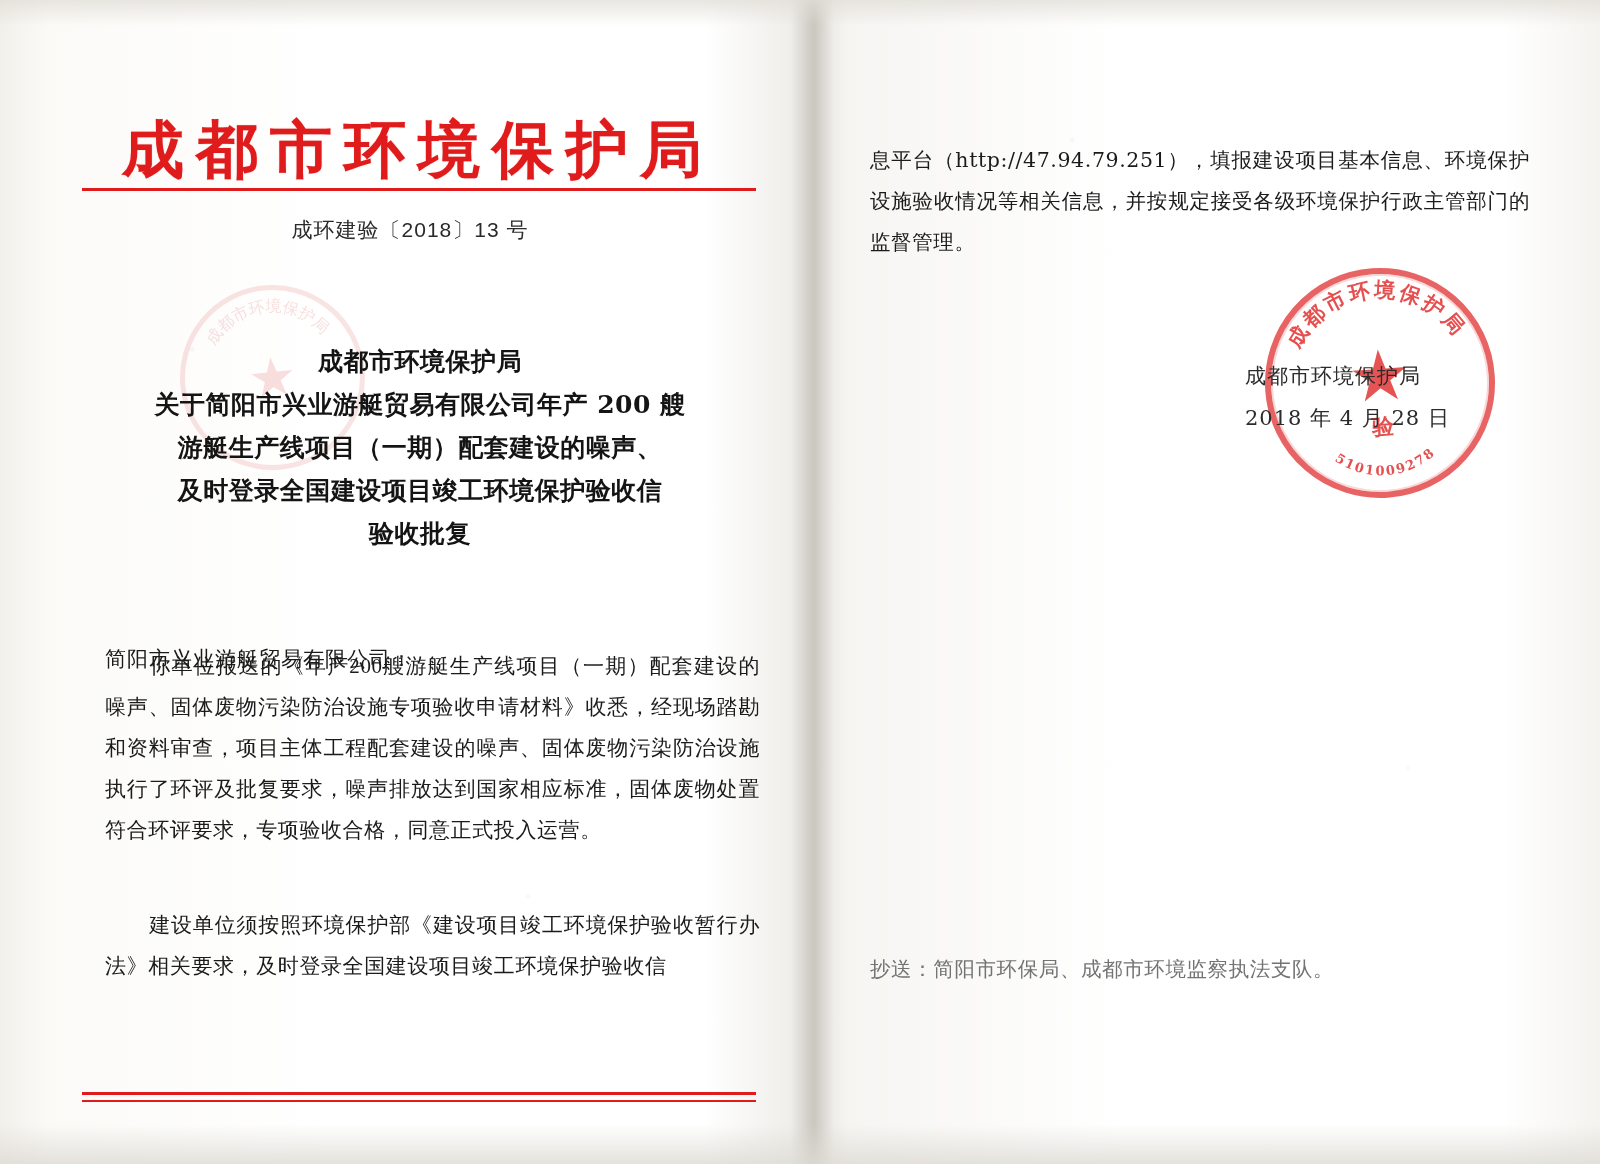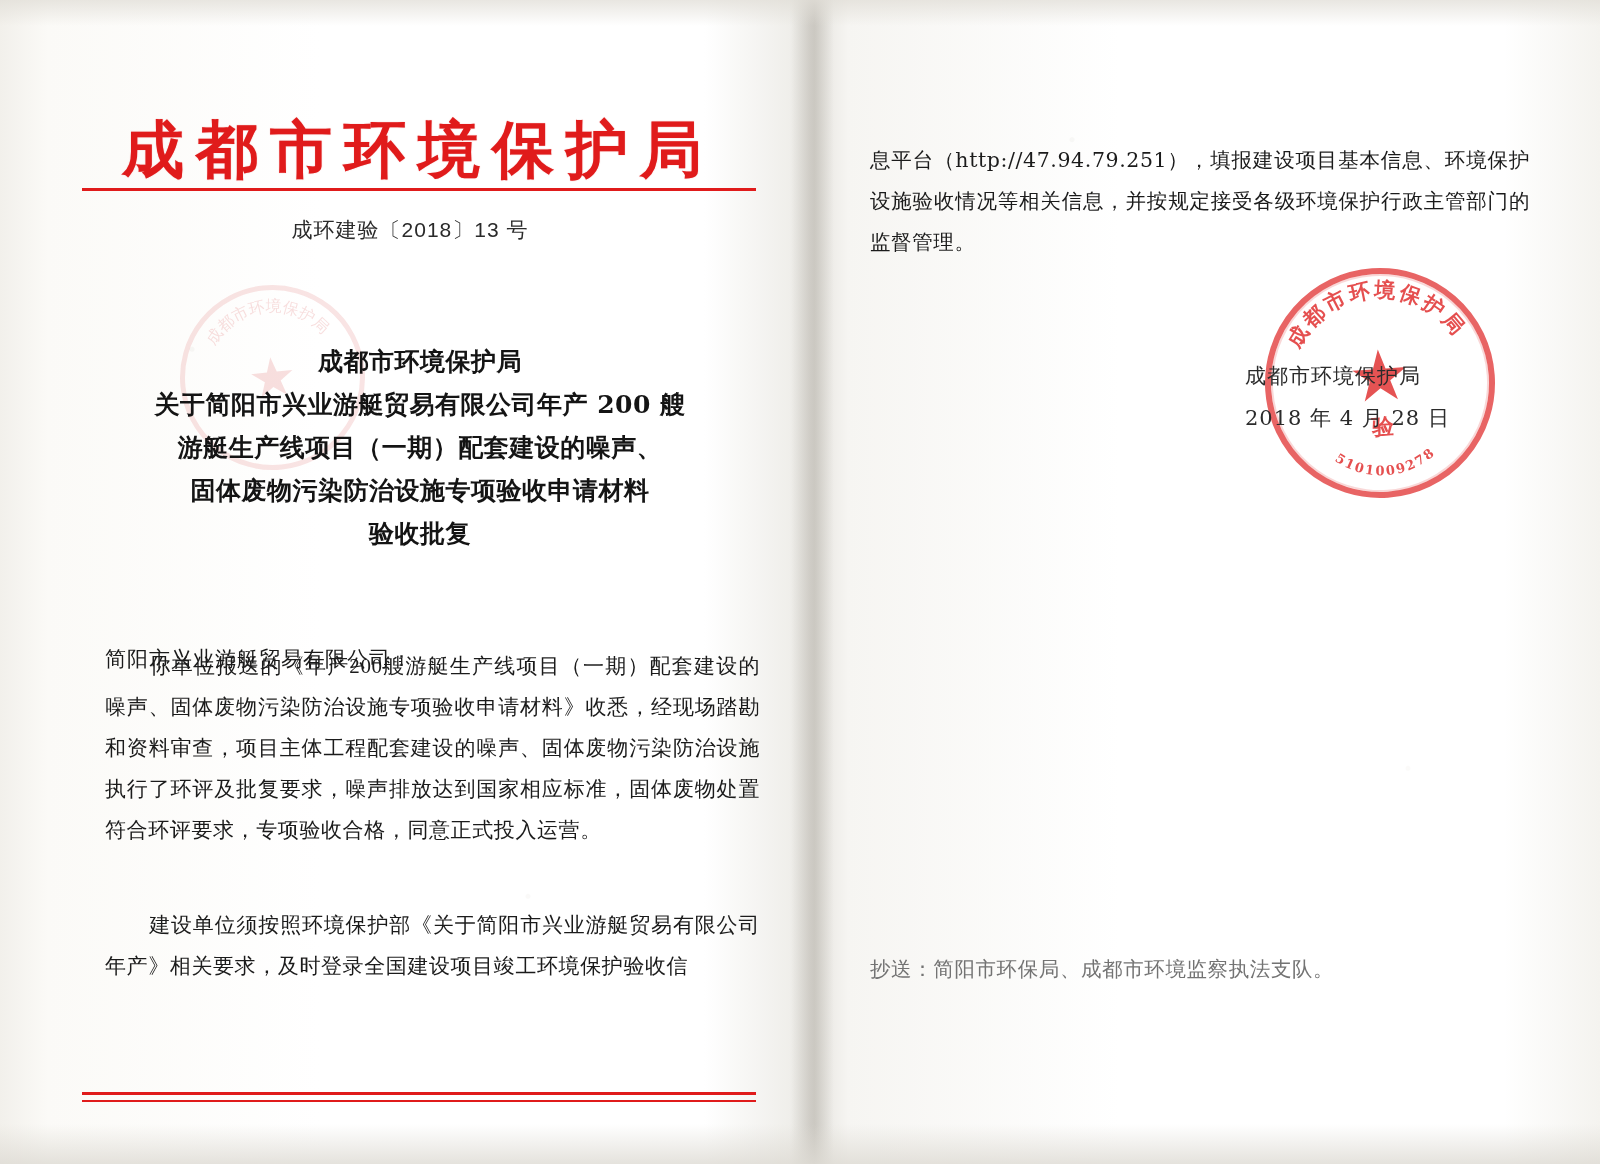--- a/index.html
+++ b/index.html
@@ -263,29 +263,29 @@
     </div>
 
     <div class="masthead">成都市环境保护局</div>
     <div class="masthead-rule"></div>
     <div class="doc-number">成环建验〔2018〕13 号</div>
 
     <div class="title-block">
       <div>成都市环境保护局</div>
       <div>关于简阳市兴业游艇贸易有限公司年产 200 艘</div>
       <div>游艇生产线项目（一期）配套建设的噪声、</div>
-      <div>固体废物污染防治设施专项验收申请材料</div>
+      <div>及时登录全国建设项目竣工环境保护验收信</div>
       <div>验收批复</div>
     </div>
 
     <div class="salutation">简阳市兴业游艇贸易有限公司：</div>
 
     <div class="body-para p1"><span class="indent"></span><span>你单位报送的《年产200艘游艇生产线项目（一期）配套建设的噪声、固体废物污染防治设施专项验收申请材料》收悉，经现场踏勘和资料审查，项目主体工程配套建设的噪声、固体废物污染防治设施执行了环评及批复要求，噪声排放达到国家相应标准，固体废物处置符合环评要求，专项验收合格，同意正式投入运营。</span></div>
 
-    <div class="body-para p2"><span class="indent"></span><span>建设单位须按照环境保护部《关于简阳市兴业游艇贸易有限公司年产》相关要求，及时登录全国建设项目竣工环境保护验收信</span></div>
+    <div class="body-para p2"><span class="indent"></span><span>建设单位须按照环境保护部《建设项目竣工环境保护验收暂行办法》相关要求，及时登录全国建设项目竣工环境保护验收信</span></div>
 
     <div class="footer-rules">
       <div class="r1"></div>
       <div class="r2"></div>
     </div>
   </div>
 
   <div class="page-right">
 
     <div class="r-para r-p1">息平台（http://47.94.79.251），填报建设项目基本信息、环境保护设施验收情况等相关信息，并按规定接受各级环境保护行政主管部门的监督管理。</div>

